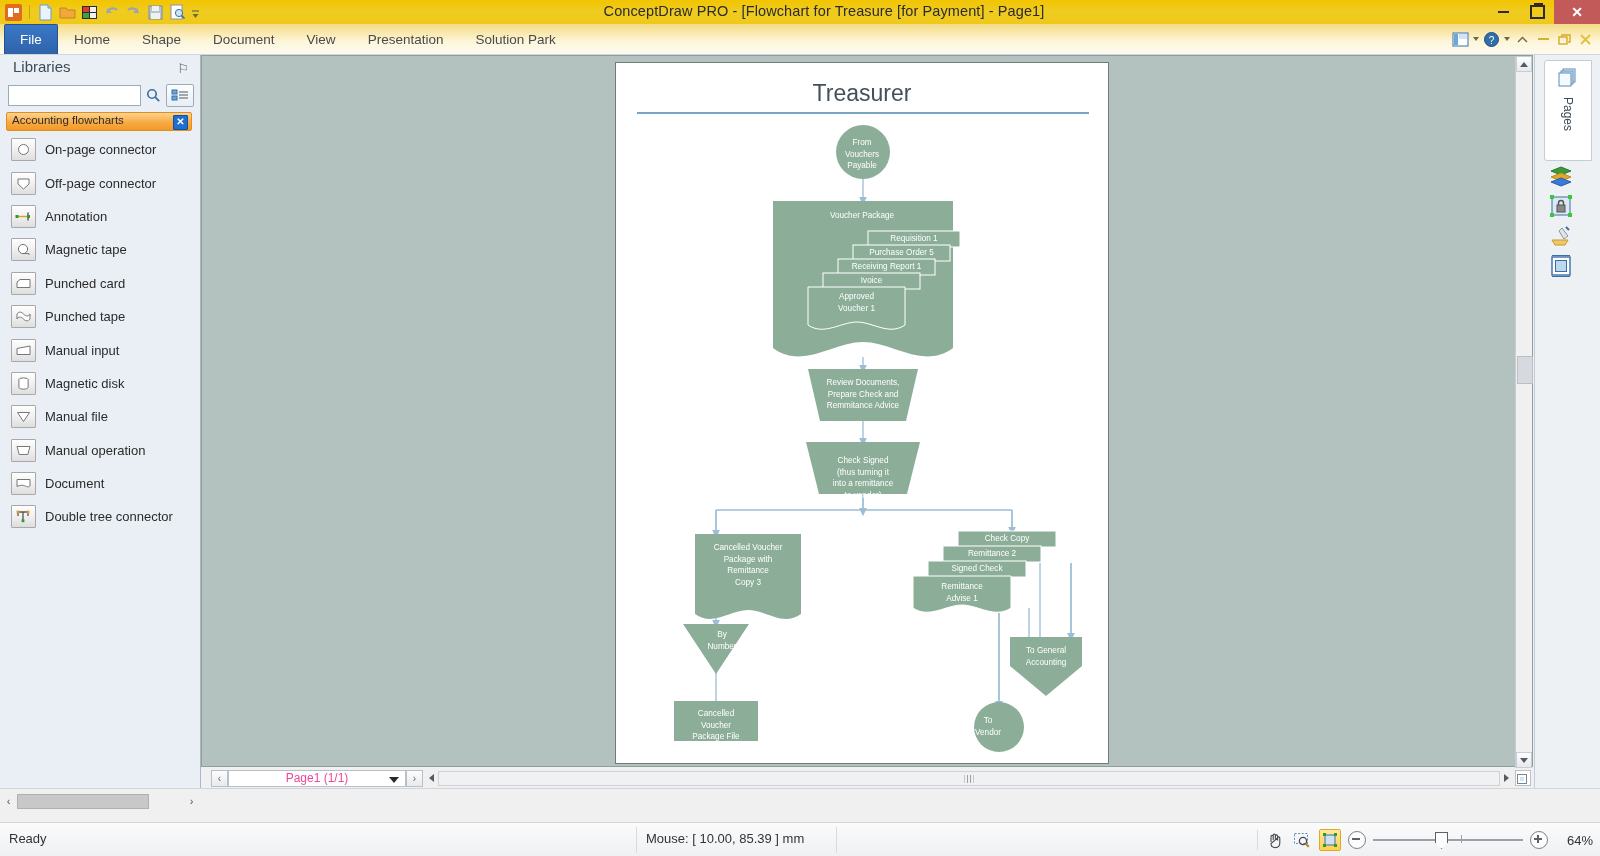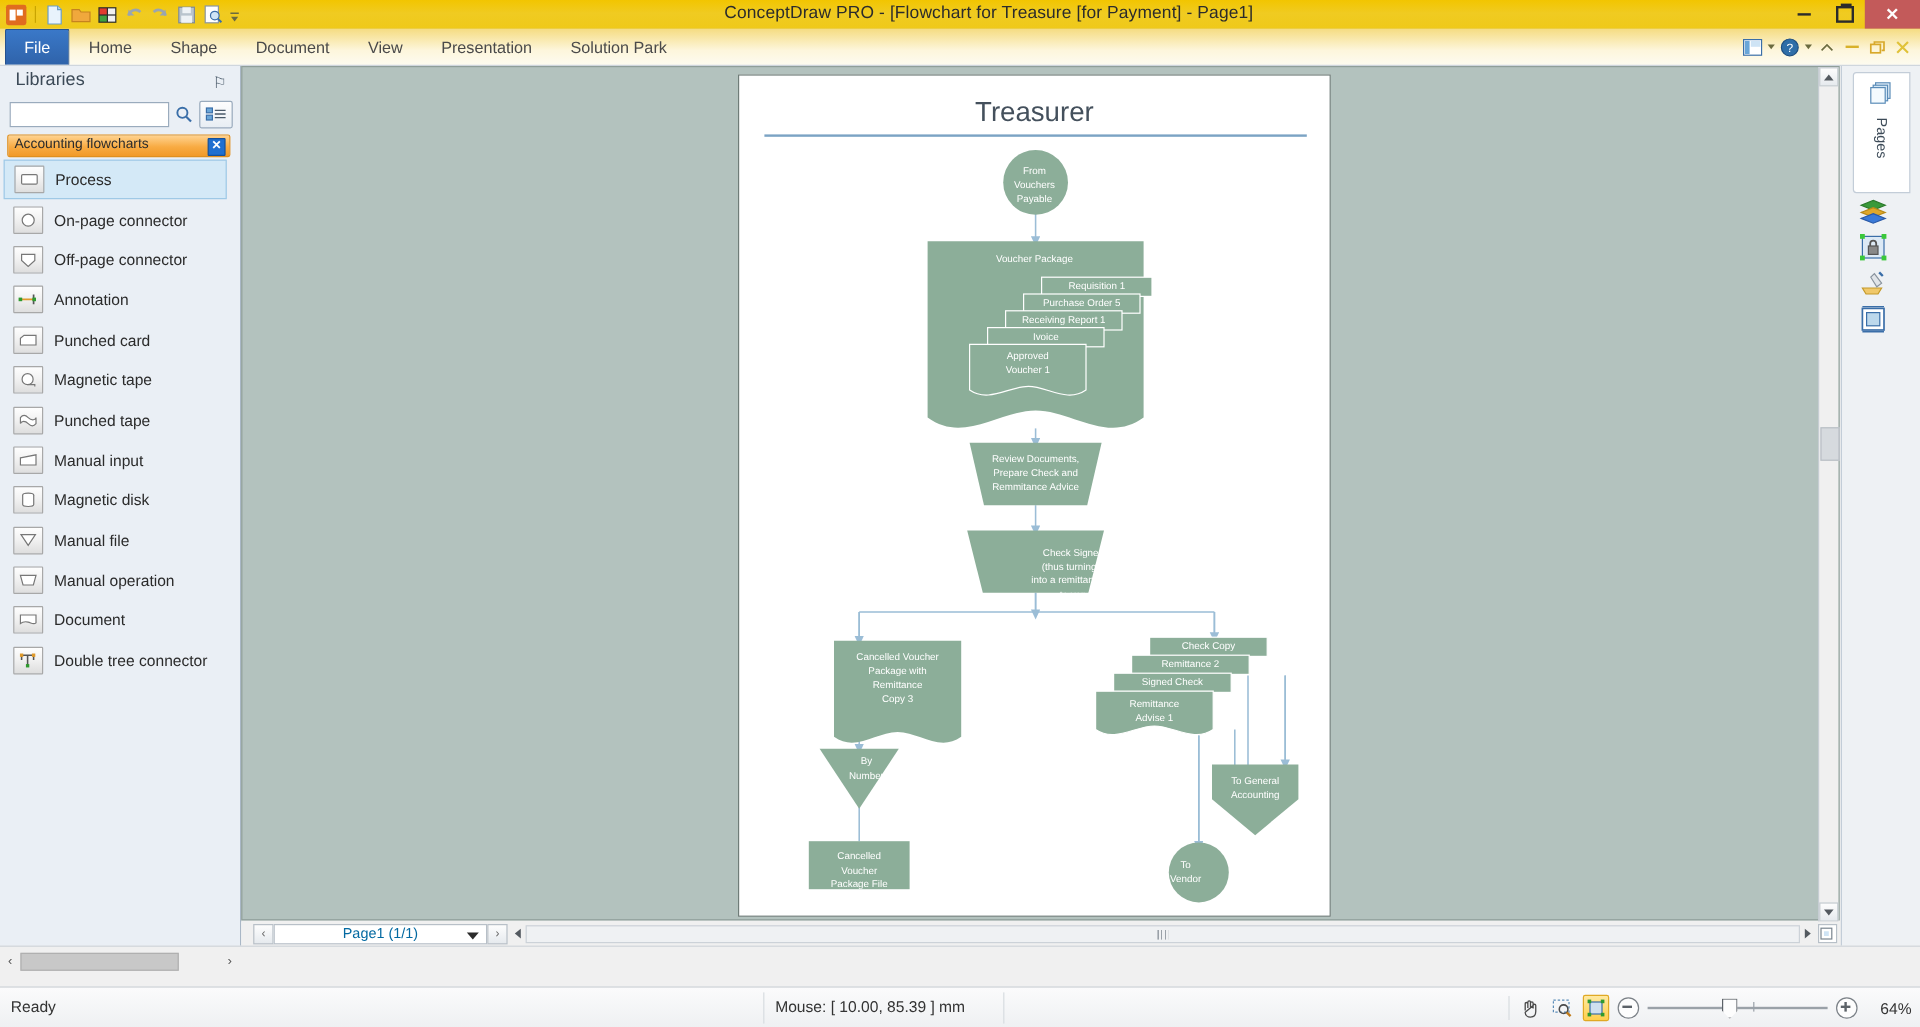--- a/index.html
+++ b/index.html
@@ -118,21 +118,21 @@
     position:absolute;left:201px;top:768px;width:1332px;height:20px;
     background:#f0f0f0;display:flex;align-items:center;
   }
   .pb-prev,.pb-next{
     width:17px;height:17px;display:flex;align-items:center;justify-content:center;
     background:linear-gradient(to bottom,#fdfdfd,#e6eaee);border:1px solid #b8c0c8;box-sizing:border-box;
     font-size:10px;color:#666;
   }
   .pb-combo{
     width:178px;height:17px;background:#fff;border:1px solid #b8c0c8;box-sizing:border-box;
-    display:flex;justify-content:center;position:relative;font-size:12px;color:#0369a1;
+    display:flex;justify-content:center;position:relative;font-size:12px;color:#ec4899;
   }
   .pb-caret{position:absolute;right:6px;top:6px;width:0;height:0;
     border-left:5px solid transparent;border-right:5px solid transparent;border-top:6px solid #2b2b2b;}
   .pb-hsb{
     flex:1;height:17px;margin-left:2px;background:#f0f0f0;display:flex;align-items:center;position:relative;
   }
   .pb-hs-left{width:13px;height:17px;display:flex;align-items:center;justify-content:center;}
   .pb-hs-track{flex:1;height:15px;background:#eff1f3;border:1px solid #ccd2d8;box-sizing:border-box;position:relative;}
   .pb-hs-grip{position:absolute;left:50%;top:3px;width:9px;height:8px;transform:translateX(-50%);
     background:repeating-linear-gradient(to right,#9aa1a8 0 1px,transparent 1px 3px);}
@@ -340,28 +340,20 @@
             <rect x="1" y="7" width="5" height="4" fill="#6aa6d8" stroke="#3a6ea8"></rect>
             <path d="M8 3h9M8 6h9M8 9h9" stroke="#4a5a6a" stroke-width="1.2"></path>
           </svg>
       </span>
     </div>
     <div class="lib-group">
       <span class="lib-group-label">Accounting flowcharts</span>
       <span class="lib-group-x">✕</span>
     </div>
     <div class="lib-list">
-      <div class="lib-item sel">
-        <span class="lib-ico">
-            <svg width="15" height="11">
-              <rect x="1" y="1.5" width="13" height="8" rx="1" fill="#fff" stroke="#777"></rect>
-            </svg>
-          </span>
-        <span class="lib-label">Process</span>
-      </div>
       <div class="lib-item">
         <span class="lib-ico">
             <svg width="15" height="13">
               <circle cx="7.5" cy="6.5" r="5" fill="#fff" stroke="#777"></circle>
             </svg>
           </span>
         <span class="lib-label">On-page connector</span>
       </div>
       <div class="lib-item">
         <span class="lib-ico">
@@ -377,34 +369,34 @@
               <path d="M2 5.5h11" stroke="#e09a2a" stroke-width="1.4"></path>
               <rect x="0.5" y="4" width="3" height="3" fill="#2f9a2f"></rect>
               <path d="M13 1.5v8" stroke="#555" stroke-width="1.4"></path>
               <rect x="12" y="4" width="3" height="3" fill="#2f9a2f"></rect>
             </svg>
           </span>
         <span class="lib-label">Annotation</span>
       </div>
       <div class="lib-item">
         <span class="lib-ico">
-            <svg width="15" height="11">
-              <path d="M4 1.5h10v8H1V4z" fill="#fff" stroke="#777"></path>
-            </svg>
-          </span>
-        <span class="lib-label">Punched card</span>
-      </div>
-      <div class="lib-item">
-        <span class="lib-ico">
             <svg width="15" height="13">
               <circle cx="7" cy="6" r="4.6" fill="#fff" stroke="#777"></circle>
               <path d="M7 10.6h6v1.4" fill="none" stroke="#777"></path>
             </svg>
           </span>
         <span class="lib-label">Magnetic tape</span>
+      </div>
+      <div class="lib-item">
+        <span class="lib-ico">
+            <svg width="15" height="11">
+              <path d="M4 1.5h10v8H1V4z" fill="#fff" stroke="#777"></path>
+            </svg>
+          </span>
+        <span class="lib-label">Punched card</span>
       </div>
       <div class="lib-item">
         <span class="lib-ico">
             <svg width="15" height="11">
               <path d="M1 3c2-2.5 4-2.5 6.5 0S13 5.5 14 3v5c-2 2.5-4 2.5-6.5 0S2 5.5 1 8z" fill="#fff" stroke="#777"></path>
             </svg>
           </span>
         <span class="lib-label">Punched tape</span>
       </div>
       <div class="lib-item">
@@ -513,21 +505,21 @@
         </svg>
 
         <div class="shape-txt" style="top:74px;">From<br>Vouchers<br>Payable</div>
         <div class="shape-txt" style="top:147px;">Voucher Package</div>
         <div class="shape-txt" style="top:170px;left:252px;width:92px;">Requisition 1</div>
         <div class="shape-txt" style="top:184px;left:237px;width:97px;">Purchase Order 5</div>
         <div class="shape-txt" style="top:198px;left:222px;width:97px;">Receiving Report 1</div>
         <div class="shape-txt" style="top:212px;left:207px;width:97px;">Ivoice</div>
         <div class="shape-txt" style="top:228px;left:192px;width:97px;">Approved<br>Voucher 1</div>
         <div class="shape-txt" style="top:314px;left:192px;width:110px;">Review Documents,<br>Prepare Check and<br>Remmitance Advice</div>
-        <div class="shape-txt" style="top:392px;left:190px;width:114px;text-align:right;">Check Signed<br>(thus turning it<br>into a remittance<br>to vendor)</div>
+        <div class="shape-txt" style="top:392px;left:190px;width:114px;">Check Signed<br>(thus turning it<br>into a remittance<br>to vendor)</div>
         <div class="shape-txt" style="top:479px;left:79px;width:106px;">Cancelled Voucher<br>Package with<br>Remittance<br>Copy 3</div>
         <div class="shape-txt" style="top:566px;left:73px;width:66px;">By<br>Number</div>
         <div class="shape-txt" style="top:645px;left:58px;width:84px;">Cancelled<br>Voucher<br>Package File</div>
         <div class="shape-txt" style="top:470px;left:342px;width:98px;">Check Copy</div>
         <div class="shape-txt" style="top:485px;left:327px;width:98px;">Remittance 2</div>
         <div class="shape-txt" style="top:500px;left:312px;width:98px;">Signed Check</div>
         <div class="shape-txt" style="top:518px;left:297px;width:98px;">Remittance<br>Advise 1</div>
         <div class="shape-txt" style="top:582px;left:394px;width:72px;">To General<br>Accounting</div>
         <div class="shape-txt" style="top:652px;left:358px;width:28px;">To<br>Vendor</div>
       </div>

